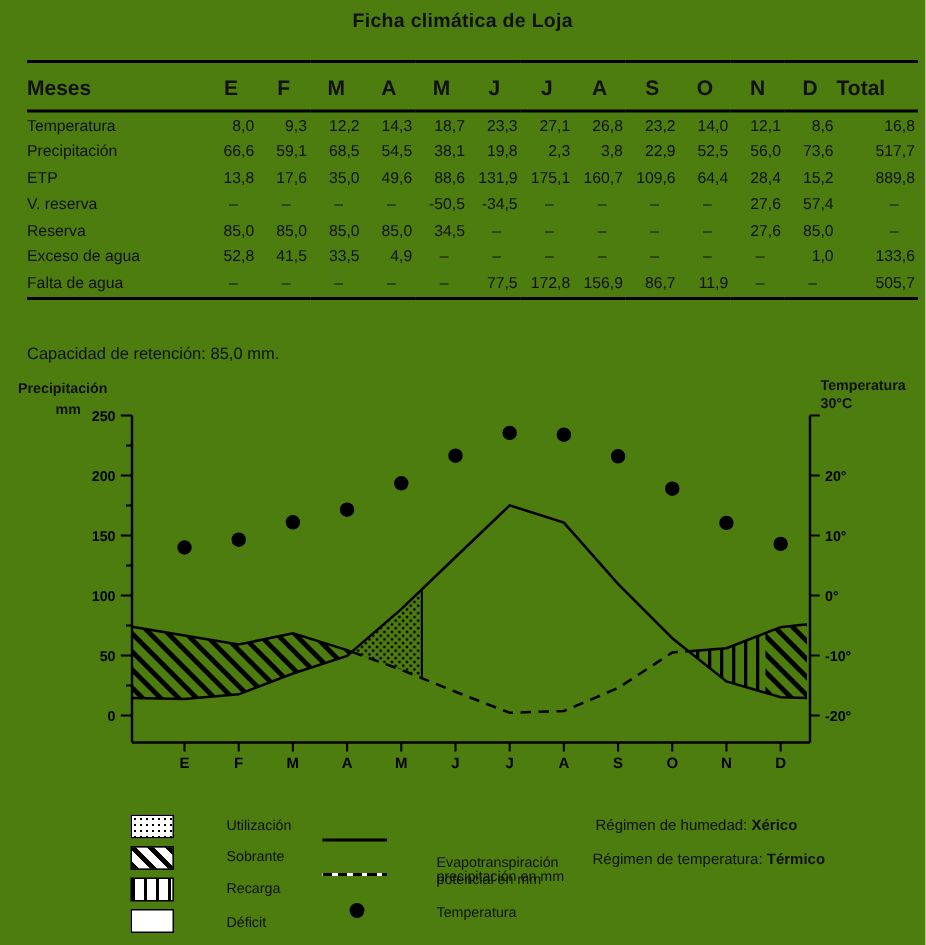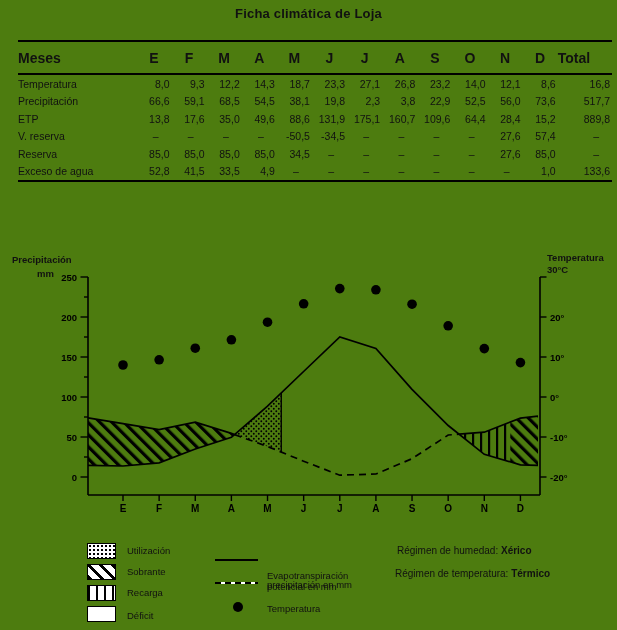--- a/index.html
+++ b/index.html
@@ -20,21 +20,21 @@
   #climate-table td.rowlabel{text-align:left;}
   #retention{left:18px;top:230px;font-size:11px;}
   
   #chart{left:0;top:0;width:617px;height:630px;}
   .axttl{font-size:9.5px;font-weight:bold;line-height:10px;}
   
   .sw{width:27px;height:14px;border:1.4px solid #000;background-color:#fff;}
   .sw-dots{background-image:radial-gradient(circle,#000 .8px,rgba(0,0,0,0) 1px);background-size:4px 4px;}
   .sw-diag{background:repeating-linear-gradient(45deg,#000 0 3.2px,#fff 3.2px 8.5px);}
   .sw-vert{background:repeating-linear-gradient(90deg,#000 0 2.2px,#fff 2.2px 8px);}
-  .lglabel{font-size:9.5px;line-height:10.5px;}
+  .lglabel{font-size:9.5px;line-height:10.5px;margin-left:24px;}
   .lgline-solid{width:43px;height:2px;background:#000;}
   .lgline-dash{width:43px;height:2px;background:repeating-linear-gradient(90deg,#000 0 6px,#fff 6px 10px);}
   .lgdot{width:10px;height:10px;border-radius:50%;background:#000;}
   .regime{font-size:10px;text-align:right;}
   .regime b{font-weight:bold;}
   svg text{font-family:"Liberation Sans","DejaVu Sans",sans-serif;}
 </style>
 </head>
 <body>
 
@@ -151,23 +151,40 @@
           <td class="mcol num dash">–</td>
           <td class="mcol num dash">–</td>
           <td class="mcol num dash">–</td>
           <td class="mcol num dash">–</td>
           <td class="mcol num dash">–</td>
           <td class="mcol num dash">–</td>
           <td class="mcol num dash">–</td>
           <td class="mcol num">1,0</td>
           <td class="tcol num">133,6</td>
         </tr>
+        <tr>
+          <td class="rowlabel">Falta de agua</td>
+          <td class="mcol num dash">–</td>
+          <td class="mcol num dash">–</td>
+          <td class="mcol num dash">–</td>
+          <td class="mcol num dash">–</td>
+          <td class="mcol num dash">–</td>
+          <td class="mcol num">77,5</td>
+          <td class="mcol num">172,8</td>
+          <td class="mcol num">156,9</td>
+          <td class="mcol num">86,7</td>
+          <td class="mcol num">11,9</td>
+          <td class="mcol num dash">–</td>
+          <td class="mcol num dash">–</td>
+          <td class="tcol num">505,7</td>
+        </tr>
       </tbody>
   </table>
 
+  <div id="retention" class="abs">Capacidad de retención: 85,0 mm.</div>
 
   <svg id="chart" class="abs" viewBox="0 0 617 630">
     <defs>
       <pattern id="p-dots" width="5" height="5" patternUnits="userSpaceOnUse">
         <circle cx="1.3" cy="1.3" r="0.95" fill="#000"></circle>
           <circle cx="3.8" cy="3.8" r="0.95" fill="#000"></circle>
       </pattern>
       <pattern id="p-diag" width="8.5" height="8.5" patternUnits="userSpaceOnUse" patternTransform="rotate(-45)">
         <rect width="3.2" height="8.5" fill="#000"></rect>
       </pattern>

